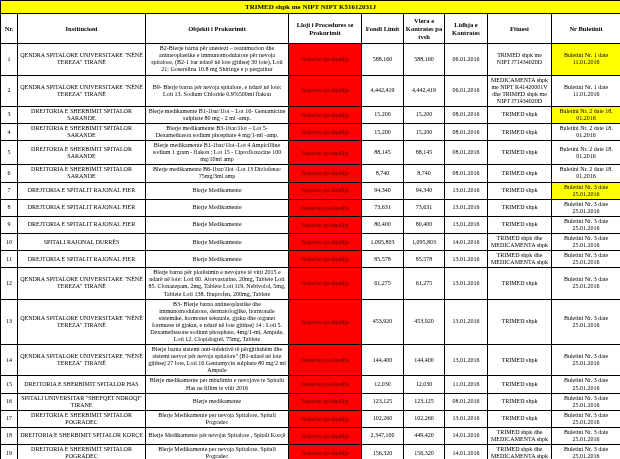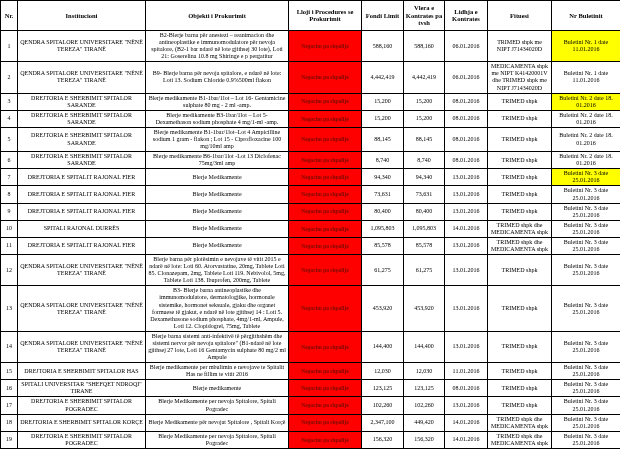--- a/index.html
+++ b/index.html
@@ -24,20 +24,23 @@
       <col style="width:143px">
     <col style="width:73px">
       <col style="width:42px">
       <col style="width:41px">
     <col style="width:43px">
       <col style="width:64px">
       <col style="width:69px">
   </colgroup>
   <tbody>
     <tr>
+      <td class="title-cell" colspan="9">TRIMED shpk me NIPT NIPT K51612031J</td>
+    </tr>
+    <tr>
       <th>Nr.</th>
       <th>Institucioni</th>
       <th>Objekti i Prokurimit</th>
       <th>Lloji i Procedures se Prokurimit</th>
       <th>Fondi Limit</th>
       <th>Vlera e Kontrates pa tvsh</th>
       <th>Lidhja e Kontrates</th>
       <th>Fituesi</th>
       <th>Nr Buletinit</th>
     </tr>

